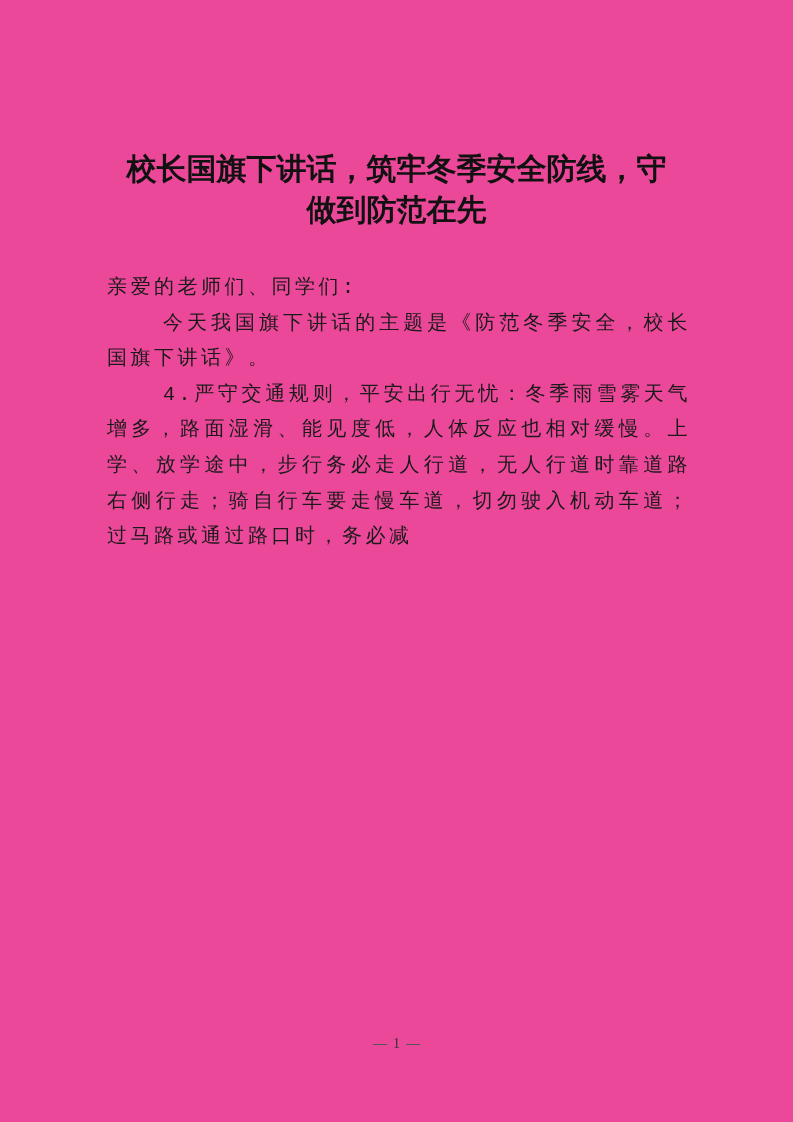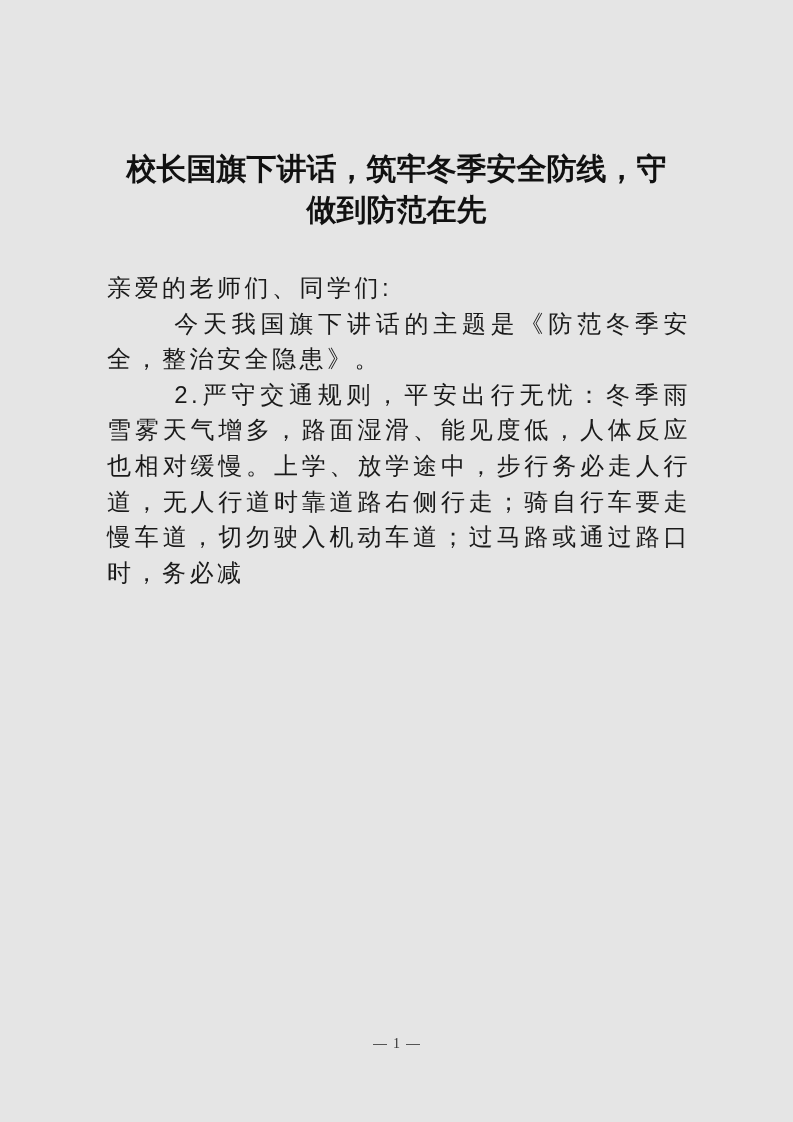--- a/index.html
+++ b/index.html
@@ -1,29 +1,29 @@
 <!DOCTYPE html>
 <html><head>
 <meta charset="utf-8">
 <style>
   html, body { margin: 0; padding: 0; background: #ffffff; }
   body { width: 793px; height: 1122px; position: relative; overflow: hidden; }
-  .page { position: absolute; left: 0; top: 0; width: 793px; height: 1122px; background: #e5e5e5; }
+  .page { position: absolute; left: 0; top: 0; width: 793px; height: 1122px; background: #ec4899; }
   .title {
     position: absolute; left: 90px; top: 148px; width: 613px;
     text-align: center;
     font-family: "DejaVu Sans", sans-serif;
     font-weight: bold; font-size: 30px; line-height: 41px;
     color: #111;
     letter-spacing: 0px;
   }
   .body {
     position: absolute; left: 107px; top: 270px; width: 584px;
-    font-family: Liberation Sans, sans-serif;
-    font-size: 24px; line-height: 35.6px;
+    font-family: Liberation Mono, monospace;
+    font-size: 20px; line-height: 35.6px;
     color: #1a1a1a;
     letter-spacing: 3.5px;
     text-align: justify;
   }
   .body p { margin: 0; }
   .indent { text-indent: 2.8em; }
   .footer {
     position: absolute; left: 0; width: 793px; top: 1036px;
     text-align: center;
     font-family: "Liberation Serif", serif;
@@ -35,20 +35,20 @@
 <body>
 
 <div class="page">
   <div class="title">
     <div>校长国旗下讲话，筑牢冬季安全防线，守</div>
     <div>做到防范在先</div>
   </div>
 
   <div class="body">
     <p>亲爱的老师们、同学们:</p>
-    <p class="indent">今天我国旗下讲话的主题是《防范冬季安全，整治安全隐患》。</p>
-    <p class="indent">2.严守交通规则，平安出行无忧：冬季雨雪雾天气增多，路面湿滑、能见度低，人体反应也相对缓慢。上学、放学途中，步行务必走人行道，无人行道时靠道路右侧行走；骑自行车要走慢车道，切勿驶入机动车道；过马路或通过路口时，务必减</p>
+    <p class="indent">今天我国旗下讲话的主题是《防范冬季安全，校长国旗下讲话》。</p>
+    <p class="indent">4.严守交通规则，平安出行无忧：冬季雨雪雾天气增多，路面湿滑、能见度低，人体反应也相对缓慢。上学、放学途中，步行务必走人行道，无人行道时靠道路右侧行走；骑自行车要走慢车道，切勿驶入机动车道；过马路或通过路口时，务必减</p>
   </div>
 
   <div class="footer">
     <span class="dash"></span><span>1</span><span class="dash"></span>
   </div>
 </div>
 
 </body></html>

